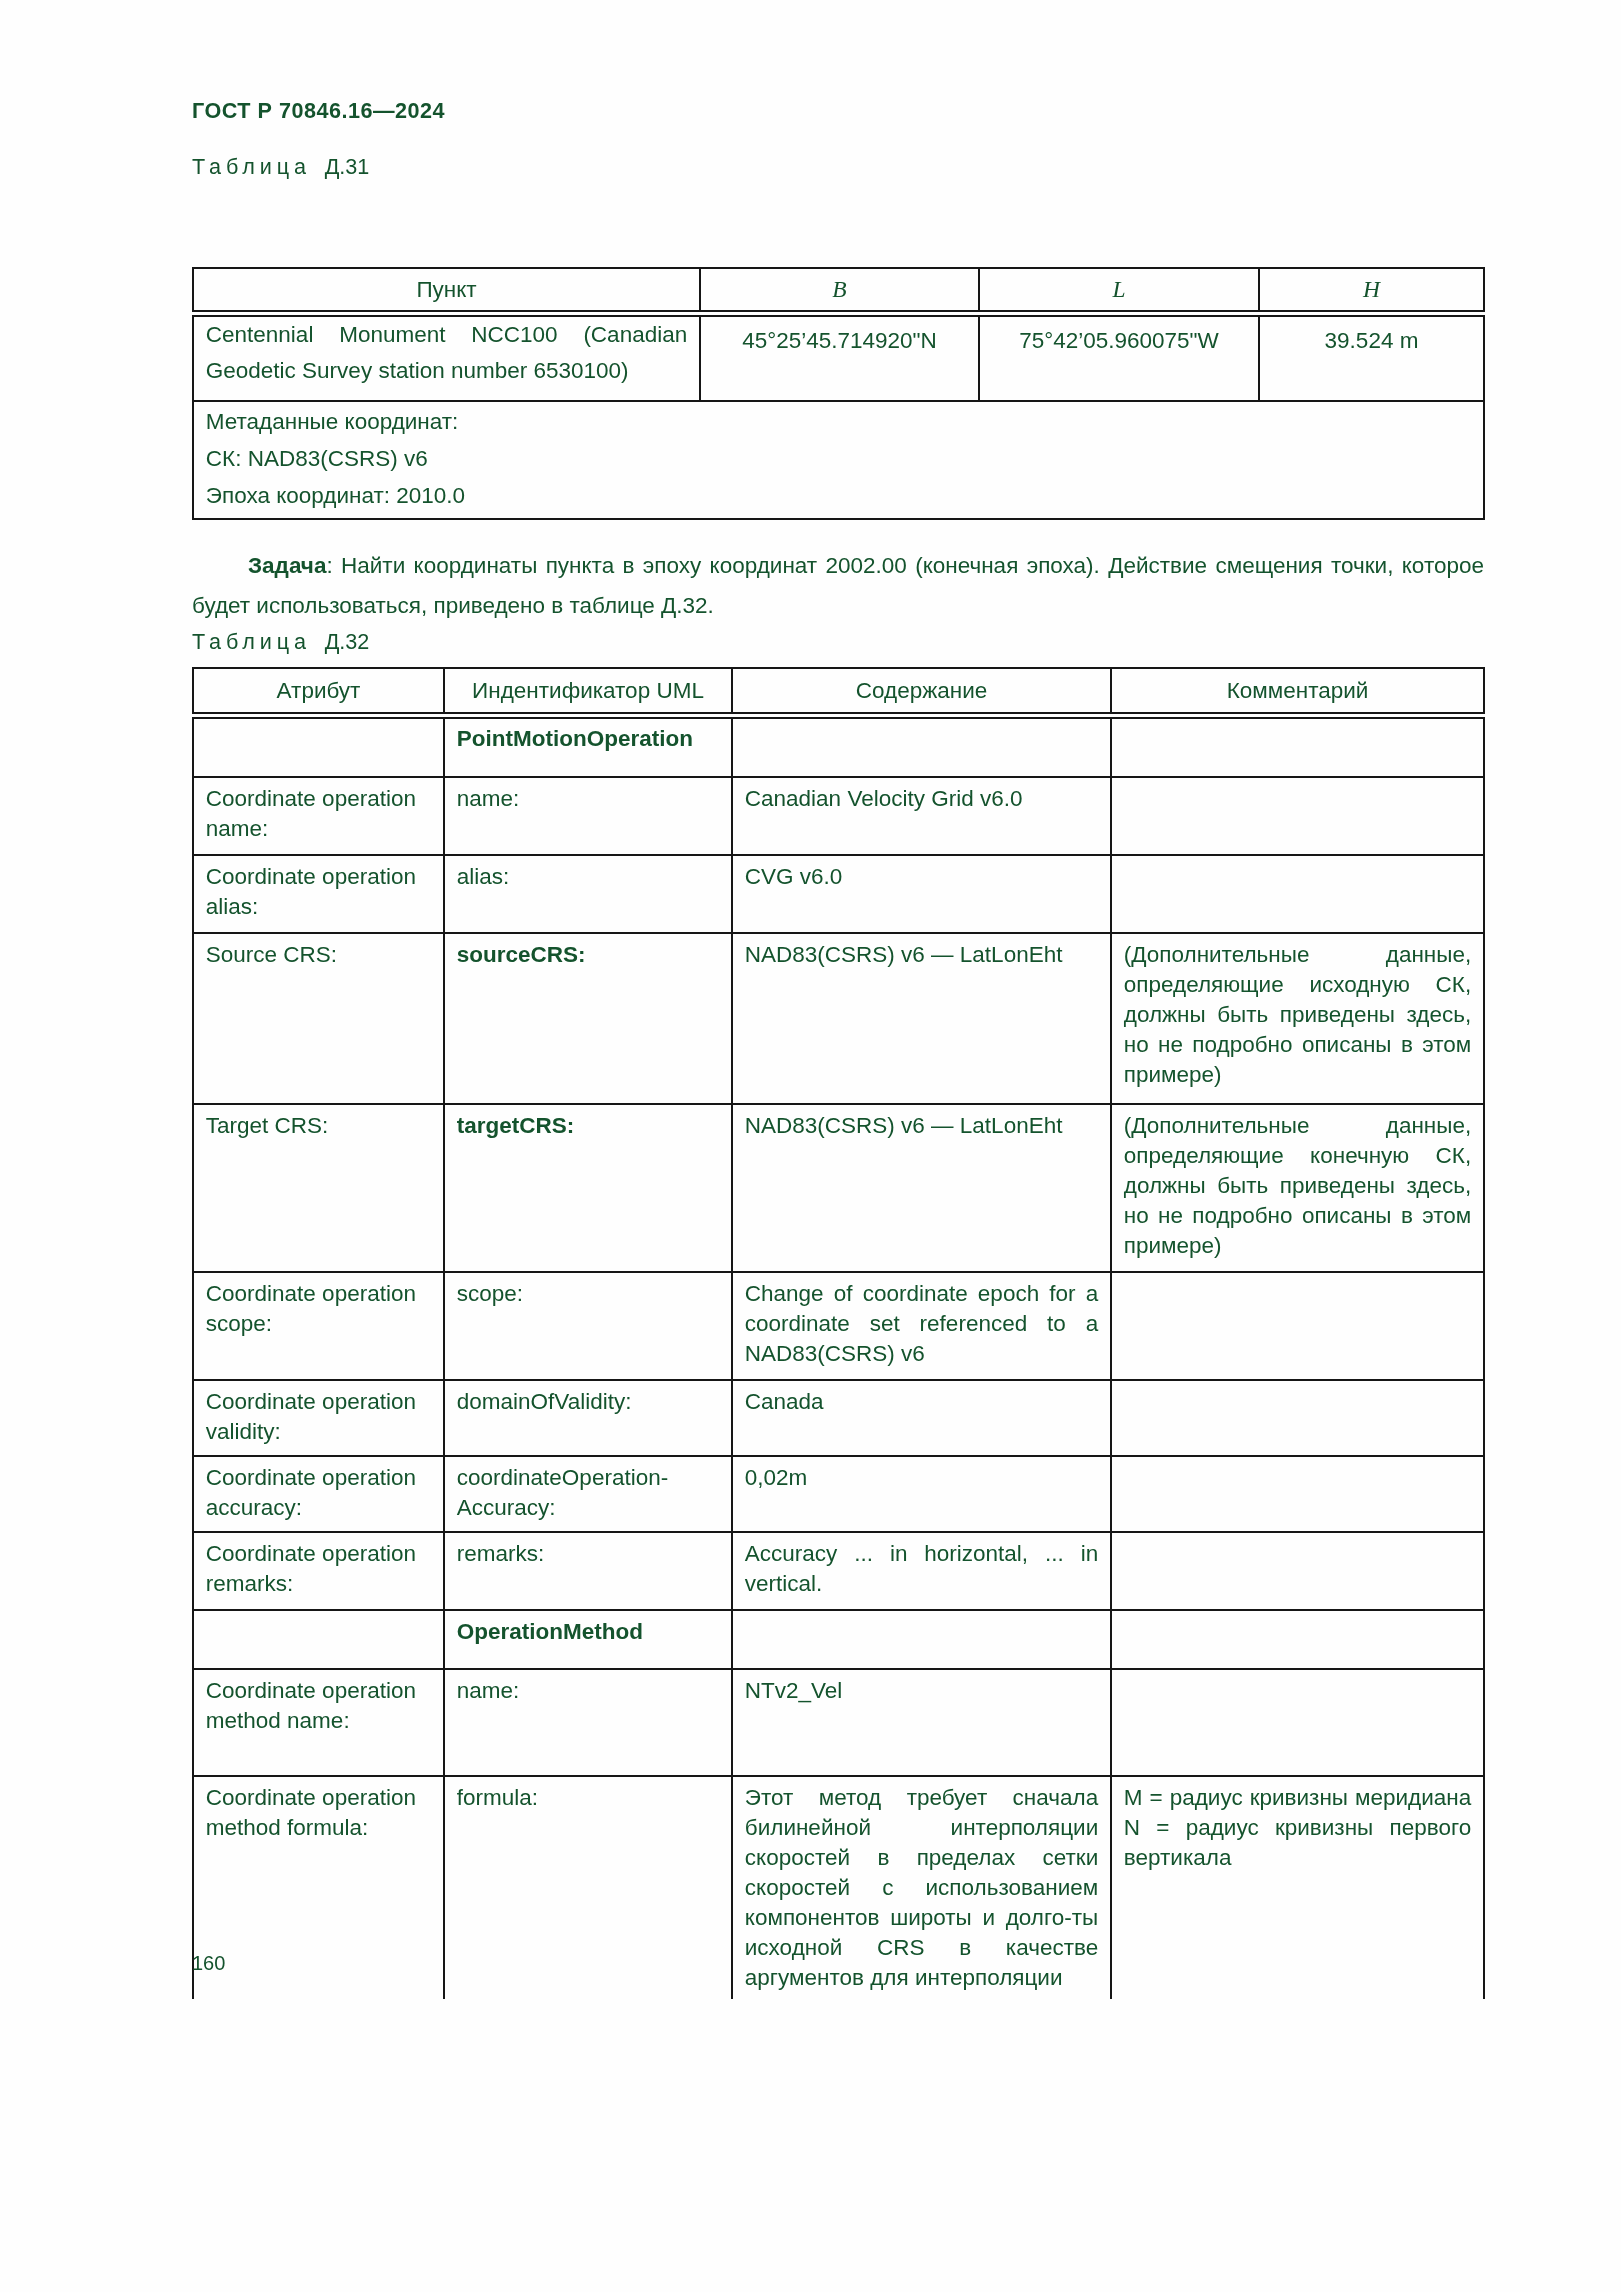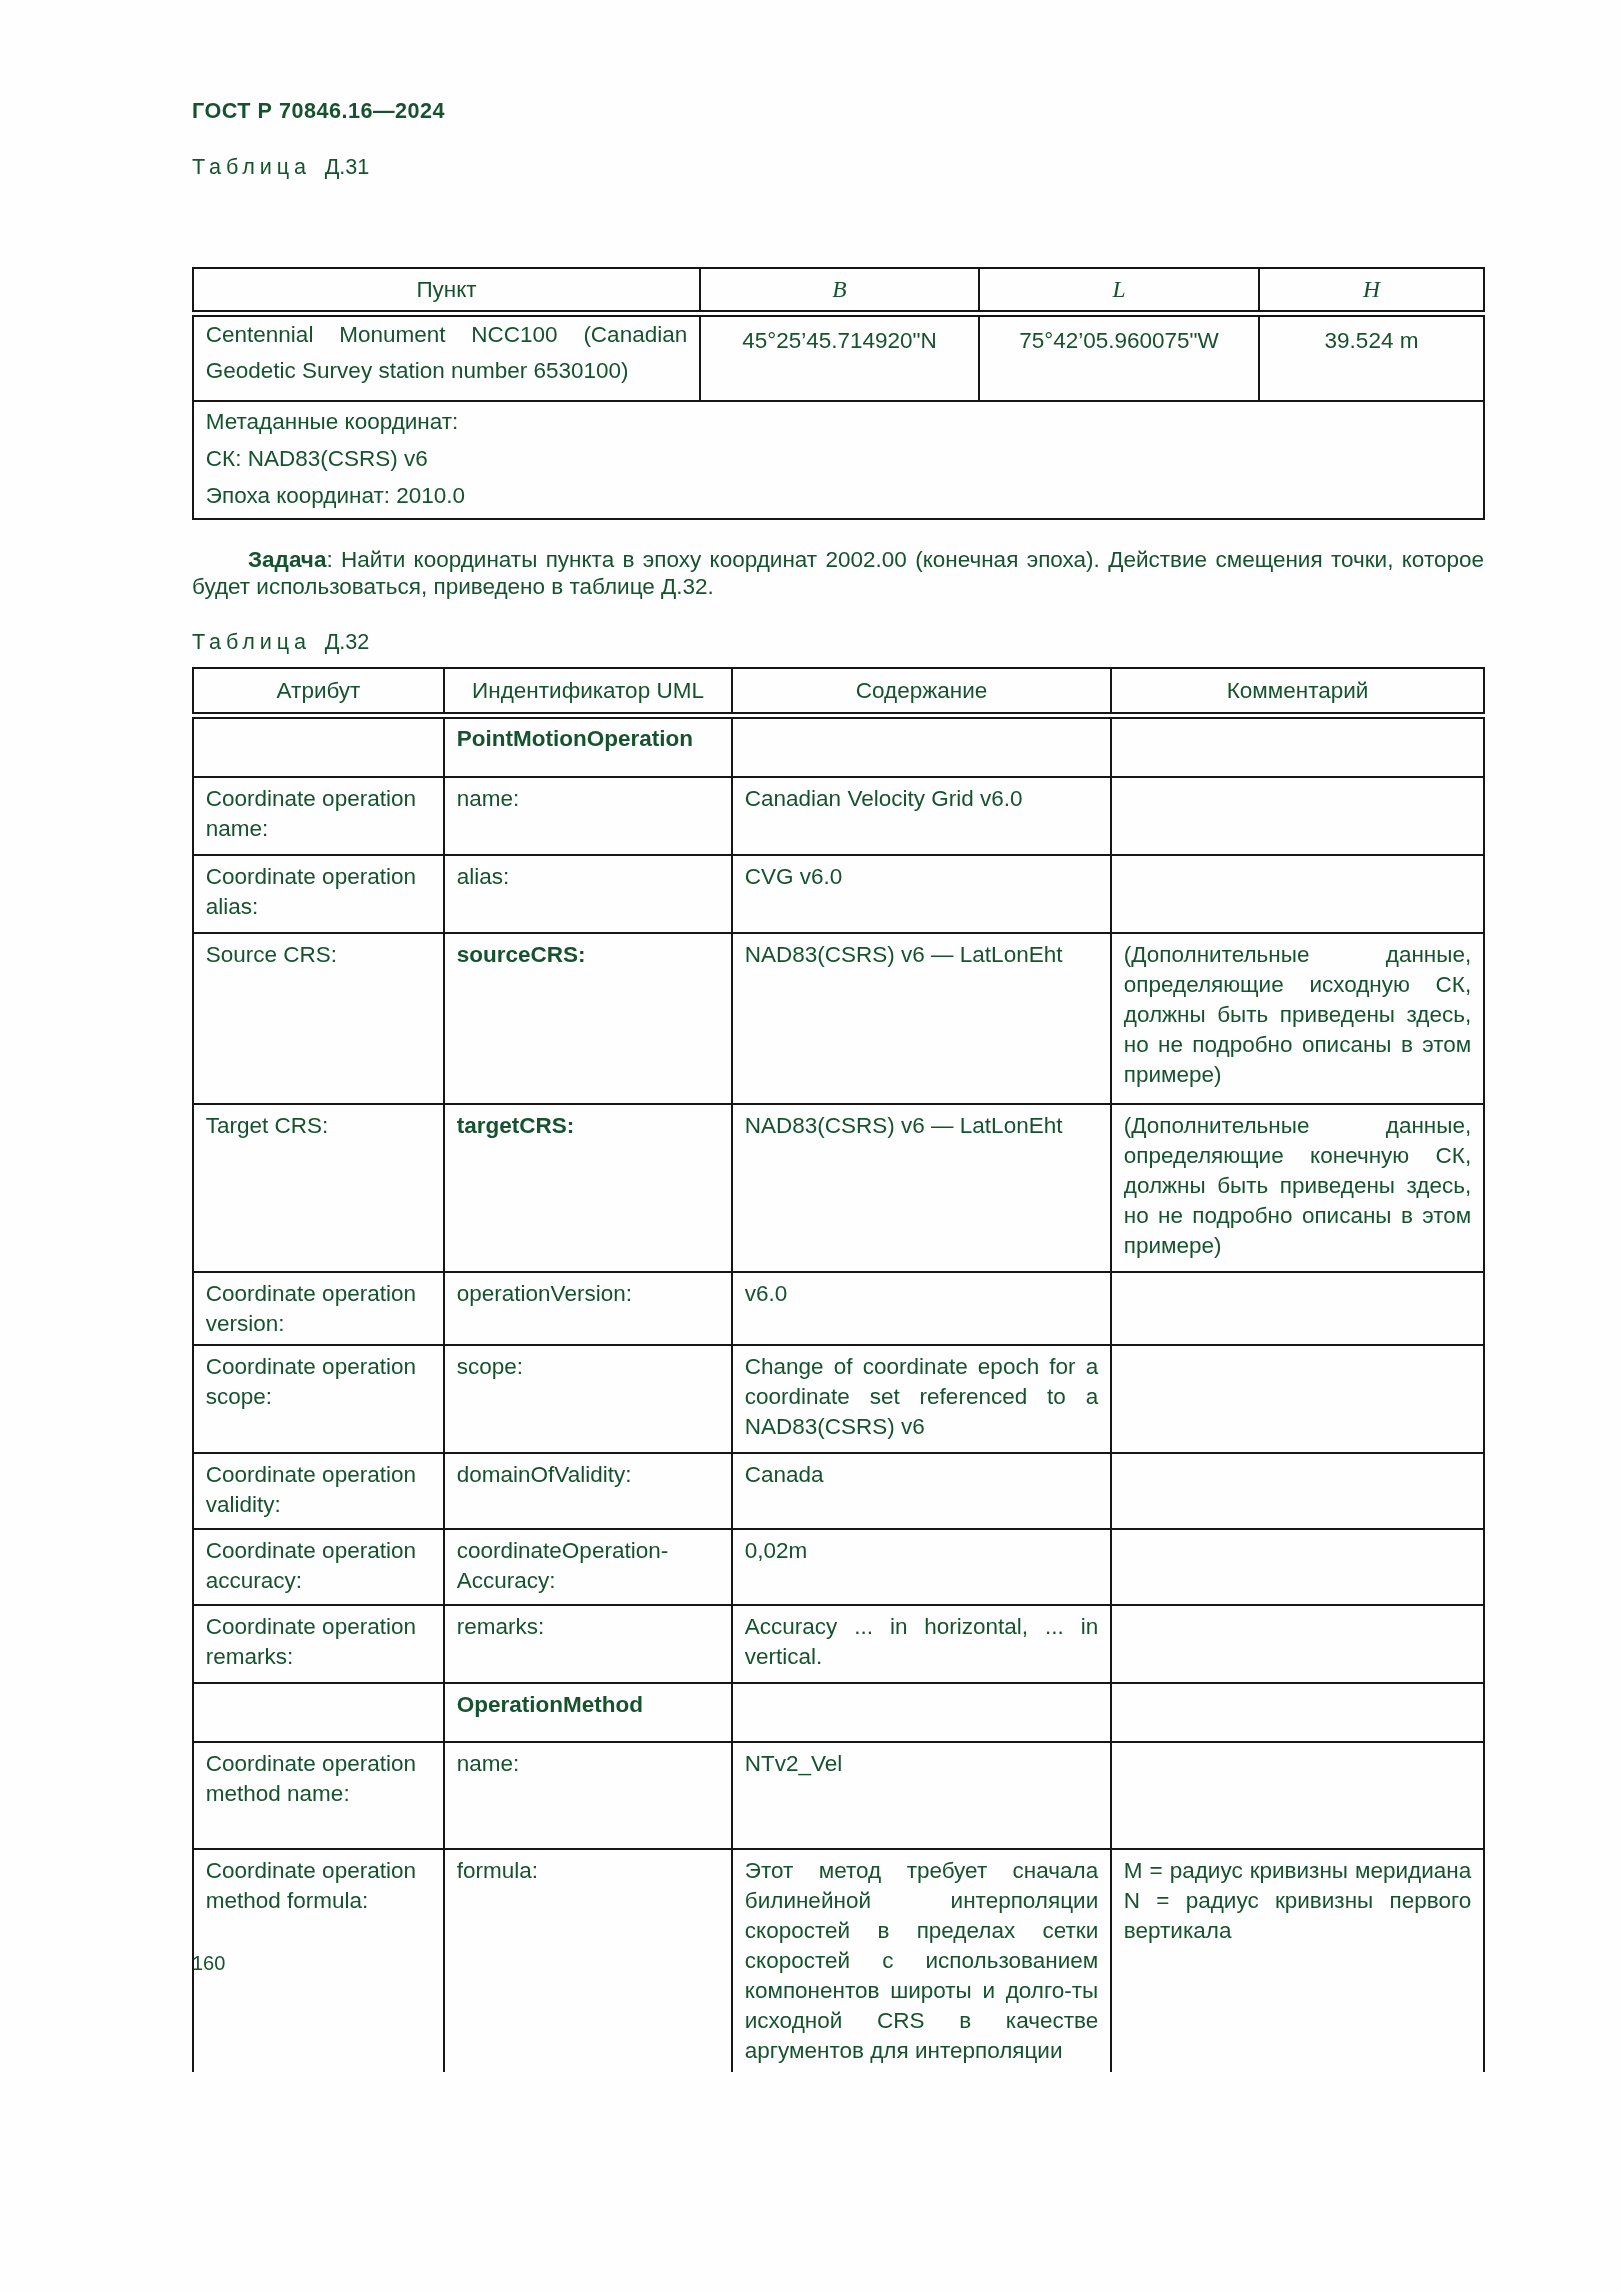--- a/index.html
+++ b/index.html
@@ -37,21 +37,21 @@
   }
   
   #t31{top:267px;left:192px;width:1292px;border:2.9px solid #111;}
   #t31 td.point{text-align:justify;line-height:36px;padding-top:0;}
   #t31 td.val{text-align:center;padding-top:9.8px;}
   #t31 .math{font-family:"Liberation Serif","DejaVu Serif",serif;font-style:italic;font-size:23.5px;}
   #t31 td.meta{line-height:37px;padding-top:1px;}
   
   #task-para{
     top:546px;left:192px;width:1292px;
-    font-size:22.5px;line-height:27px;
+    font-size:22.5px;line-height:40px;
     text-align:justify;text-indent:56px;
   }
   #task-para .lead{font-weight:bold;}
   
   #t32{top:667px;left:192px;width:1292px;border:2.9px solid #111;border-bottom:0;}
   #t32 td.b{font-weight:bold;}
   #t32 td.just{text-align:justify;}
   #t32 tr.cut td{border-bottom:none;}
   
   #page-number{top:1952px;left:192px;font-size:20px;}
@@ -140,26 +140,20 @@
       <td class="b">sourceCRS:</td>
       <td>NAD83(CSRS) v6 — LatLonEht</td>
       <td class="just">(Дополнительные данные, определяющие исходную СК, должны быть приведены здесь, но не подробно описаны в этом примере)</td>
     </tr>
     <tr style="height:168px">
       <td>Target CRS:</td>
       <td class="b">targetCRS:</td>
       <td>NAD83(CSRS) v6 — LatLonEht</td>
       <td class="just">(Дополнительные данные, определяющие конечную СК, должны быть приведены здесь, но не подробно описаны в этом примере)</td>
     </tr>
-    <tr style="height:73px">
-      <td>Coordinate operation version:</td>
-      <td>operationVersion:</td>
-      <td>v6.0</td>
-      <td></td>
-    </tr>
     <tr style="height:108px">
       <td>Coordinate operation scope:</td>
       <td>scope:</td>
       <td class="just">Change of coordinate epoch for a coordinate set referenced to a NAD83(CSRS) v6</td>
       <td></td>
     </tr>
     <tr style="height:76px">
       <td>Coordinate operation validity:</td>
       <td>domainOfValidity:</td>
       <td>Canada</td>

